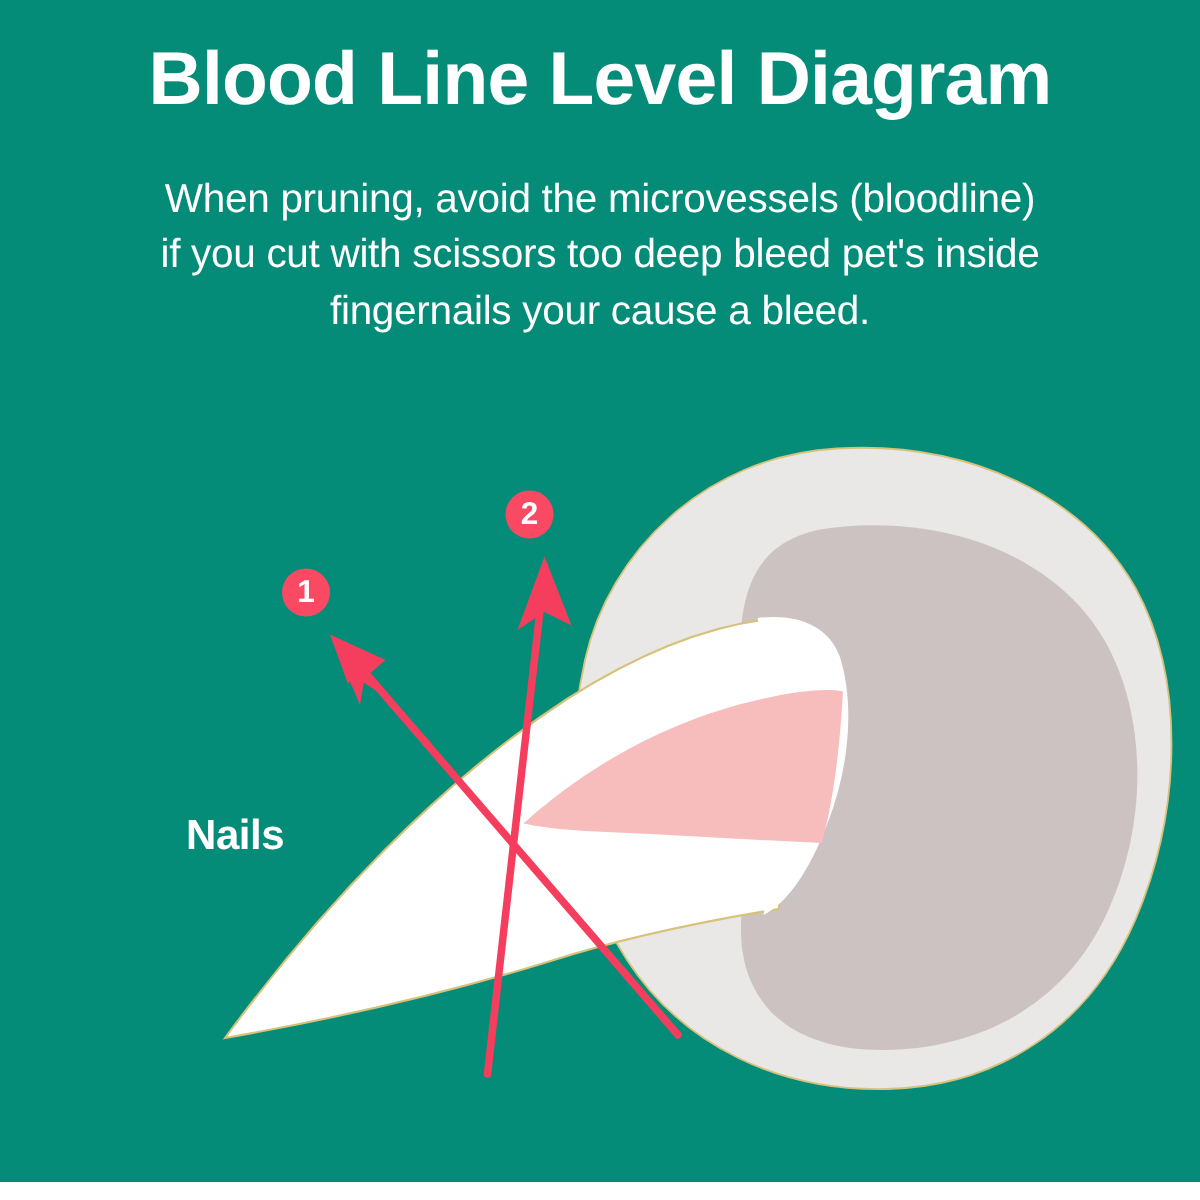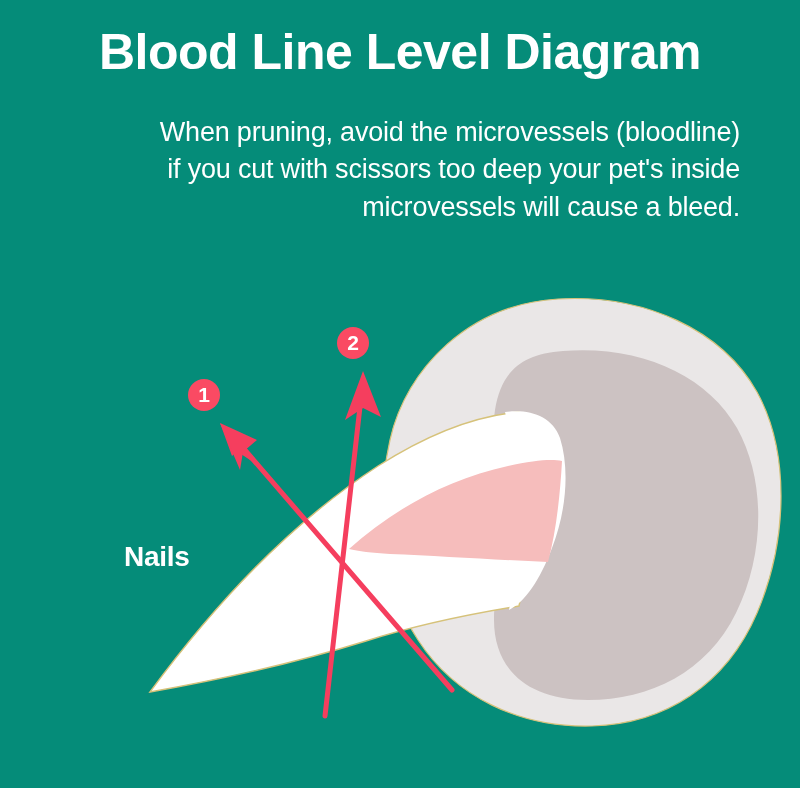--- a/index.html
+++ b/index.html
@@ -39,21 +39,20 @@
     width: 680px;
     text-align: center;
     color: #FFFFFF;
     font-size: 27px;
     font-weight: 500;
     line-height: 1.38;
     letter-spacing: -0.2px;
   }
   #subtitle div {
     white-space: nowrap;
-    text-align: right;
   }
   #diagram {
     position: absolute;
     left: 0;
     top: 0;
     width: 800px;
     height: 800px;
   }
   .badge {
     position: absolute;
@@ -92,22 +91,22 @@
 </style>
 </head>
 <body>
 
 <div id="poster">
 
   <div id="title">Blood Line Level Diagram</div>
 
   <div id="subtitle">
     <div>When pruning, avoid the microvessels (bloodline)</div>
-    <div>if you cut with scissors too deep your pet's inside</div>
-    <div>microvessels will cause a bleed.</div>
+    <div>if you cut with scissors too deep bleed pet's inside</div>
+    <div>fingernails your cause a bleed.</div>
   </div>
 
   <svg id="diagram" viewBox="0 0 800 800">
 
     <path fill="#EAE7E7" stroke="#D6C27A" stroke-width="1.2" d="M 558 299
              C 645 294, 722 330, 757 392
              C 790 452, 788 540, 757 613
              C 726 685, 665 724, 592 726
              C 520 728, 455 697, 418 640
              C 382 585, 374 512, 390 440

